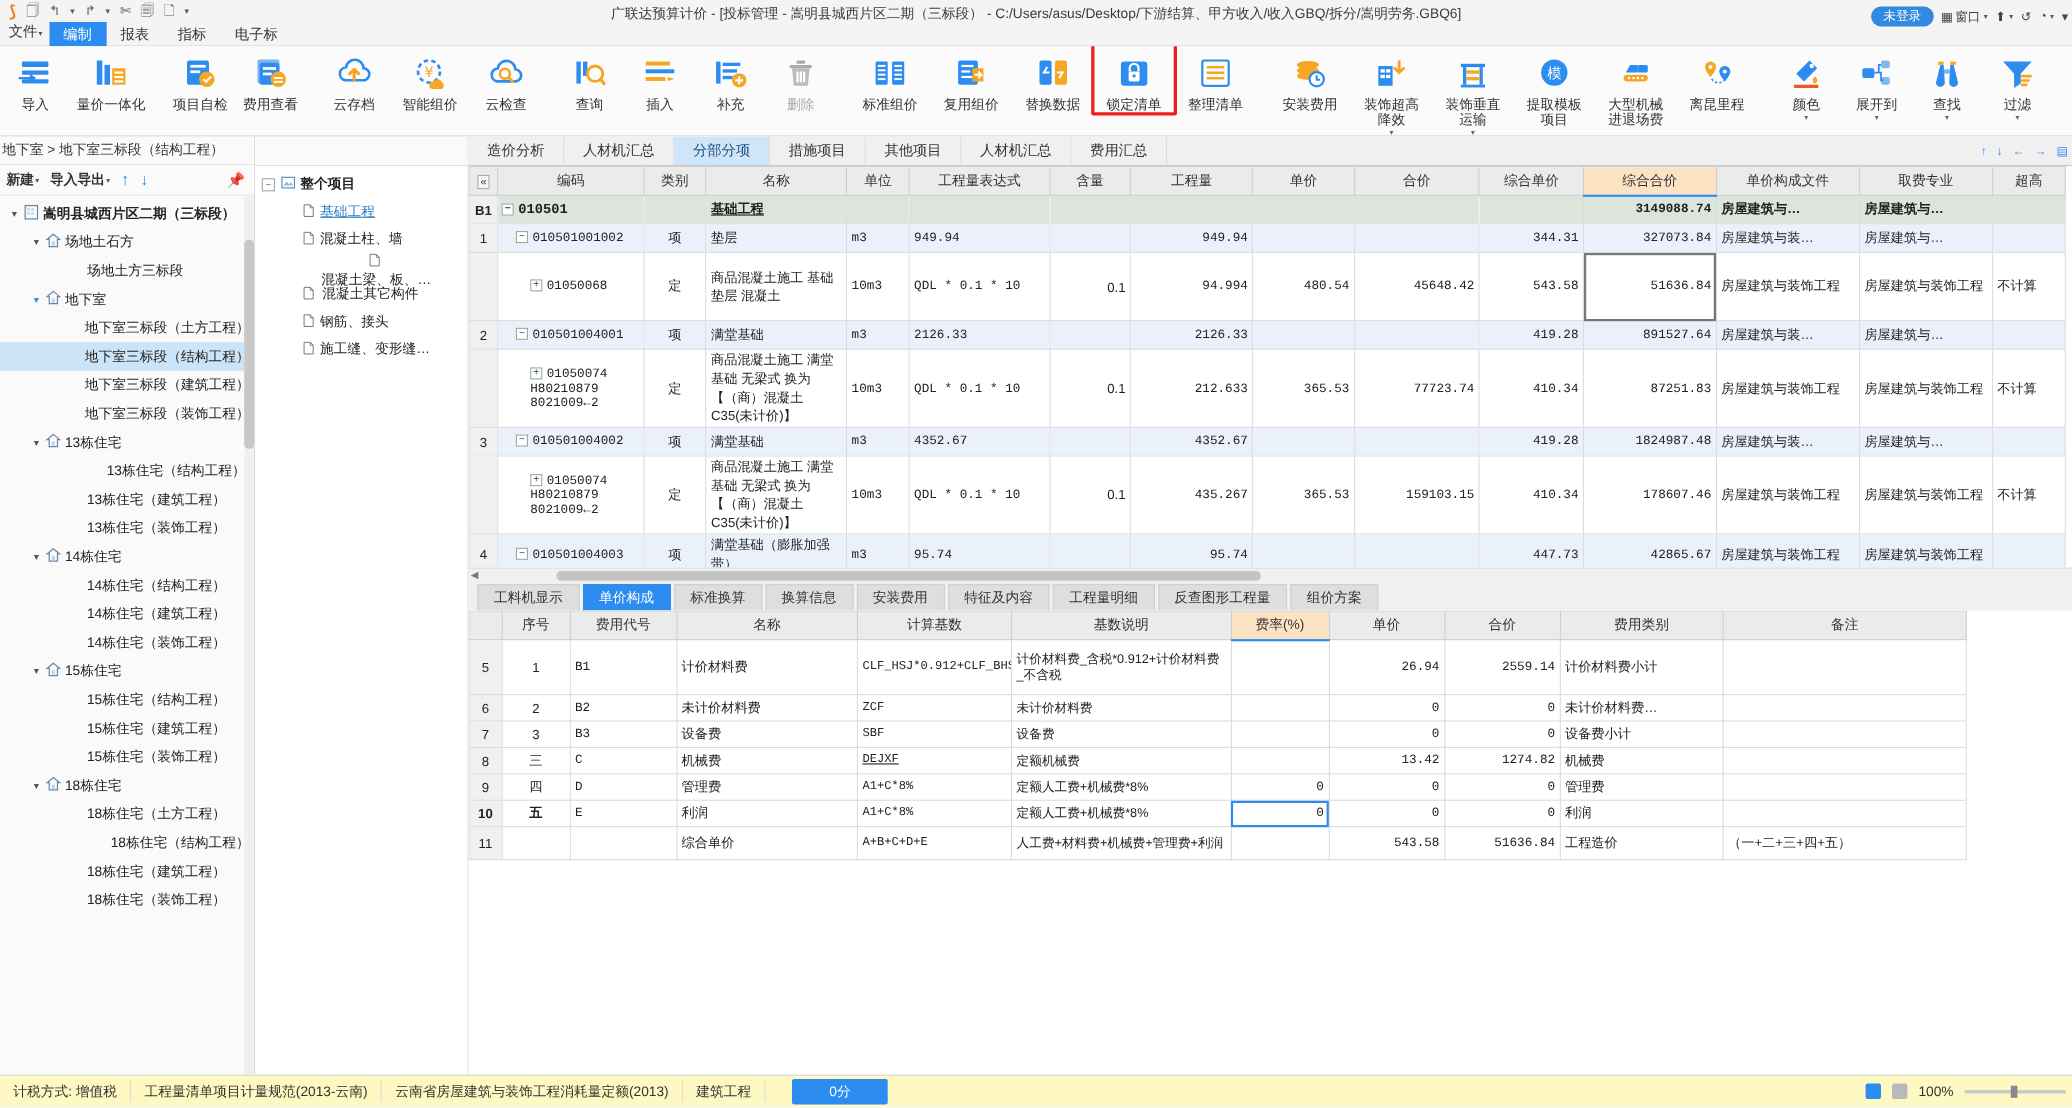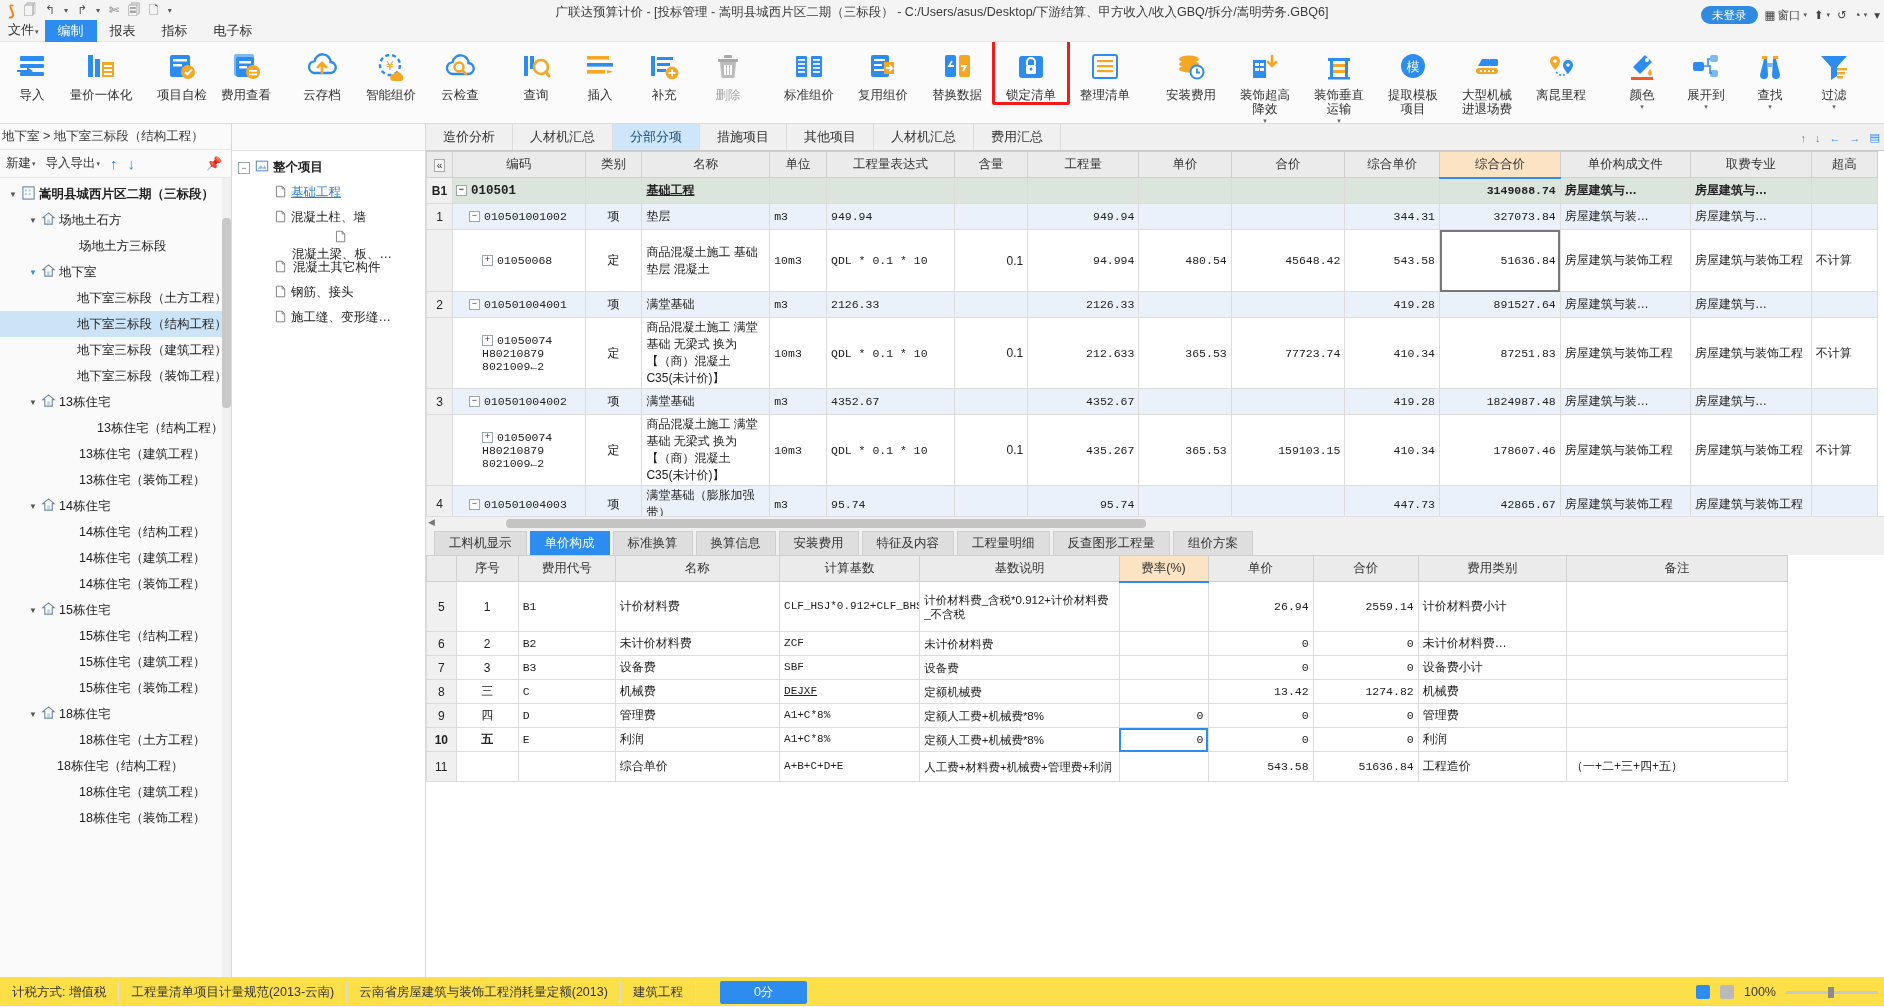--- a/index.html
+++ b/index.html
@@ -71,21 +71,21 @@
   .leftpane{ width:232px; min-width:232px; background:#fafafa; border-right:1px solid #d9d9d9;
              display:flex; flex-direction:column;}
   .bread{
     height:26px; display:flex; align-items:center; padding-left:2px;
     font-size:12.5px; color:#333; border-bottom:1px solid #e6e6e6; white-space:nowrap; overflow:hidden;
   }
   .lp-toolbar{
     height:28px; display:flex; align-items:center; gap:10px; padding:0 6px;
     border-bottom:1px solid #e6e6e6; background:#fafafa; position:relative;
   }
-  .lp-toolbar .tb{ font-size:12.5px; color:#333; display:flex; align-items:center; gap:1px;}
+  .lp-toolbar .tb{ font-size:12.5px; color:#333; display:flex; align-items:center; gap:1px;font-weight:bold;}
   .arrow-up,.arrow-dn{ color:#2d8cf0; font-size:15px; line-height:1;}
   .pin{ position:absolute; right:8px; color:#2d8cf0; font-size:13px;}
   .tree{ flex:1; overflow:hidden; padding-top:3px; position:relative;}
   .tr{
     height:26px; display:flex; align-items:center; font-size:12.5px; color:#222;
     white-space:nowrap; padding-right:4px;
   }
   .tr.sel{ background:#cce4f7; }
   .tw{ width:14px; text-align:center; color:#555; font-size:8px;}
   .tr .ico{ width:16px; margin-right:3px; display:inline-block; text-align:center;}
@@ -140,21 +140,21 @@
   
   .btabs{ height:26px; background:#f0f0f0; display:flex; align-items:stretch; padding-left:8px; gap:3px; padding-top:2px;}
   .btabs .bt{
     padding:0 14px; display:flex; align-items:center; font-size:12.5px; color:#333;
     background:#dedede; border:1px solid #cfcfcf; border-bottom:none;
   }
   .btabs .bt.active{ background:#2d8cf0; color:#fff; border-color:#2d8cf0;}
   .lowergrid td{ background:#fcfbe8;}
   
   .statusbar{
-    height:29px; background:#fde047; border-top:1px solid #d8d8d8; display:flex;
+    height:29px; background:#fef9c3; border-top:1px solid #d8d8d8; display:flex;
     align-items:center; font-size:12.5px; color:#333; gap:0px; position:relative;
   }
   .sb-item{ padding:0 12px; border-right:1px solid #dcdcdc; height:20px; display:flex; align-items:center; white-space:nowrap;}
   .sb-pill{ background:#2d8cf0; color:#fff; padding:3px 34px; border-radius:2px; font-size:12.5px; margin-left:24px;}
   .sb-right{ position:absolute; right:6px; display:flex; align-items:center; gap:10px;}
   .sb-sq{ width:14px;height:14px;display:inline-block;border-radius:2px;}
   .zoomslider{ width:92px; height:3px; background:#c9c9c9; position:relative;}
   .zoomslider .knob{ position:absolute; left:42px; top:-4px; width:6px; height:11px; background:#8a8a8a;}
 </style>
 </head>
@@ -744,21 +744,21 @@
               <path d="M8 2 L14 7 H12 V14 H4 V7 H2z" fill="none" stroke="#6b87a8" stroke-width="1.2"></path>
               <rect x="6.5" y="9" width="3" height="4" fill="#bcd4ea"></rect>
             </svg></span>
           <span class="txt">18栋住宅</span>
         </div>
         <div class="tr" style="padding-left: 46px;">
           <span class="tw"></span>
           <span class="ico"></span>
           <span class="txt">18栋住宅（土方工程）</span>
         </div>
-        <div class="tr" style="padding-left: 24px;">
+        <div class="tr" style="padding-left: 44px; justify-content: flex-end;">
           <span class="tw"></span>
           <span class="ico"></span>
           <span class="txt">18栋住宅（结构工程）</span>
         </div>
         <div class="tr" style="padding-left: 46px;">
           <span class="tw"></span>
           <span class="ico"></span>
           <span class="txt">18栋住宅（建筑工程）</span>
         </div>
         <div class="tr" style="padding-left: 46px;">

